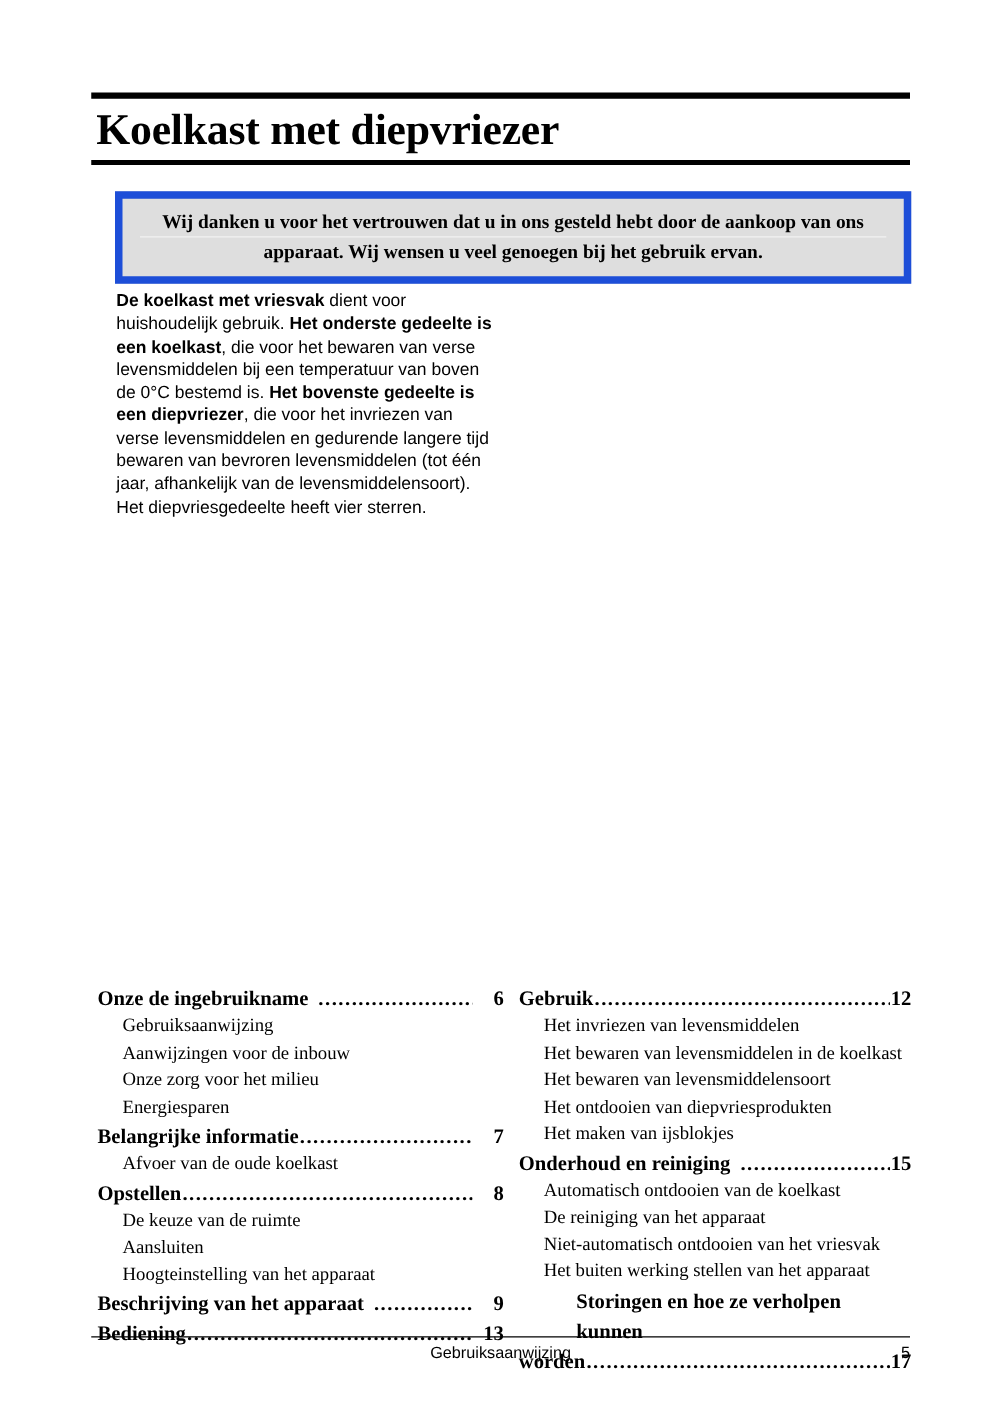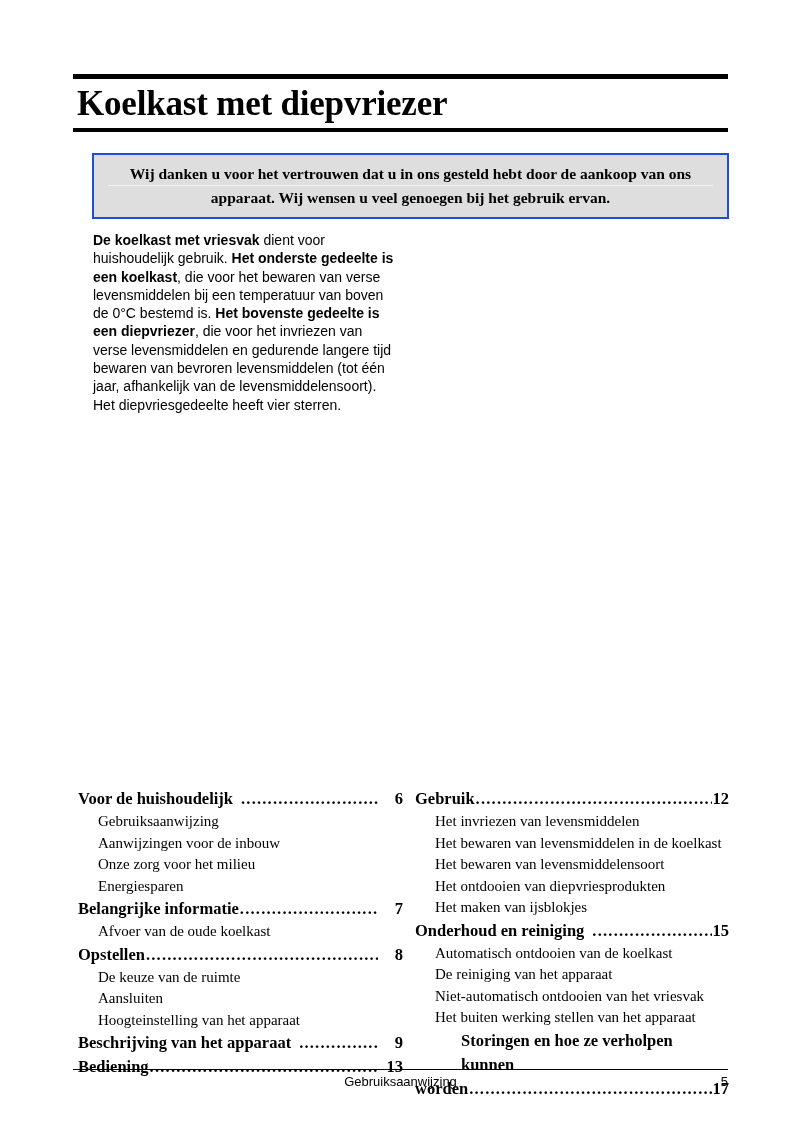--- a/index.html
+++ b/index.html
@@ -42,21 +42,21 @@
   }
 
   
   .banner {
     position: absolute;
     left: 92px;
     top: 153px;
     width: 637px;
     box-sizing: border-box;
     background: #dedede;
-    border: 2px solid #1d4ed8;
+    border: 6px solid #1d4ed8;
     padding: 7px 14px 8px 14px;
   }
   .banner-line {
     font-family: "Liberation Serif", serif;
     font-weight: bold;
     font-size: 15.5px;
     line-height: 23px;
     text-align: center;
     white-space: nowrap;
   }
@@ -178,21 +178,21 @@
 
 <div class="intro">
   <b>De koelkast met vriesvak</b><span> dient voor huishoudelijk gebruik. </span><b>Het onderste gedeelte is een koelkast</b><span>, die voor het bewaren van verse levensmiddelen bij een temperatuur van boven de 0°C bestemd is. </span><b>Het bovenste gedeelte is een diepvriezer</b><span>, die voor het invriezen van verse levensmiddelen en gedurende langere tijd bewaren van bevroren levensmiddelen (tot één jaar, afhankelijk van de levensmiddelensoort). Het diepvriesgedeelte heeft vier sterren.</span>
 </div>
 
 <div class="toc">
 
   <div class="toc-col left">
 
     <div class="toc-head gap-before-leader">
-      <span class="label">Voor de huishoudelijk</span>
+      <span class="label">Onze de ingebruikname</span>
       <span class="leader">..........................................................................................................</span>
       <span class="page">6</span>
     </div>
     <div class="toc-sub">Gebruiksaanwijzing</div>
     <div class="toc-sub">Aanwijzingen voor de inbouw</div>
     <div class="toc-sub">Onze zorg voor het milieu</div>
     <div class="toc-sub">Energiesparen</div>
 
     <div class="toc-head">
       <span class="label">Belangrijke informatie</span>

